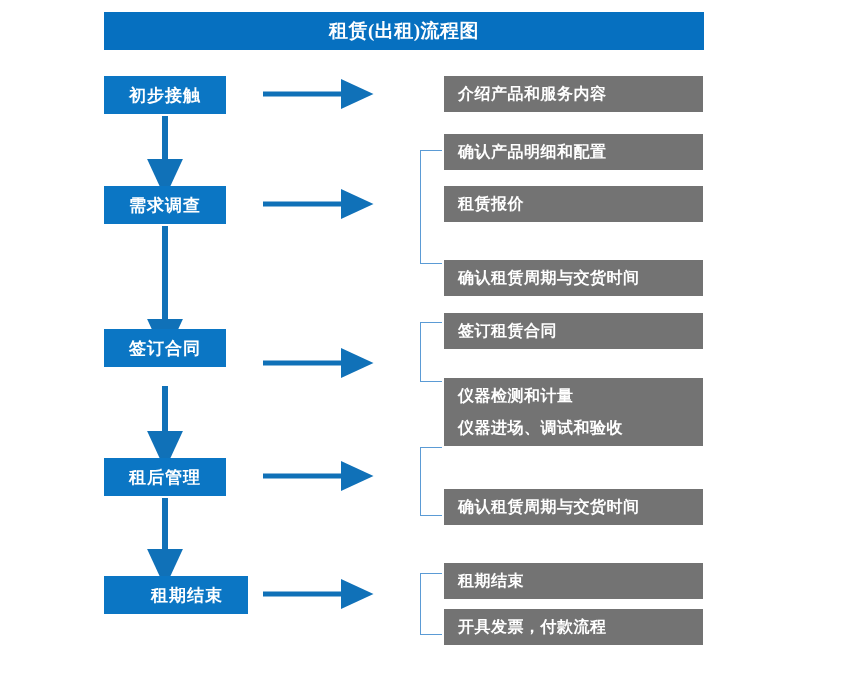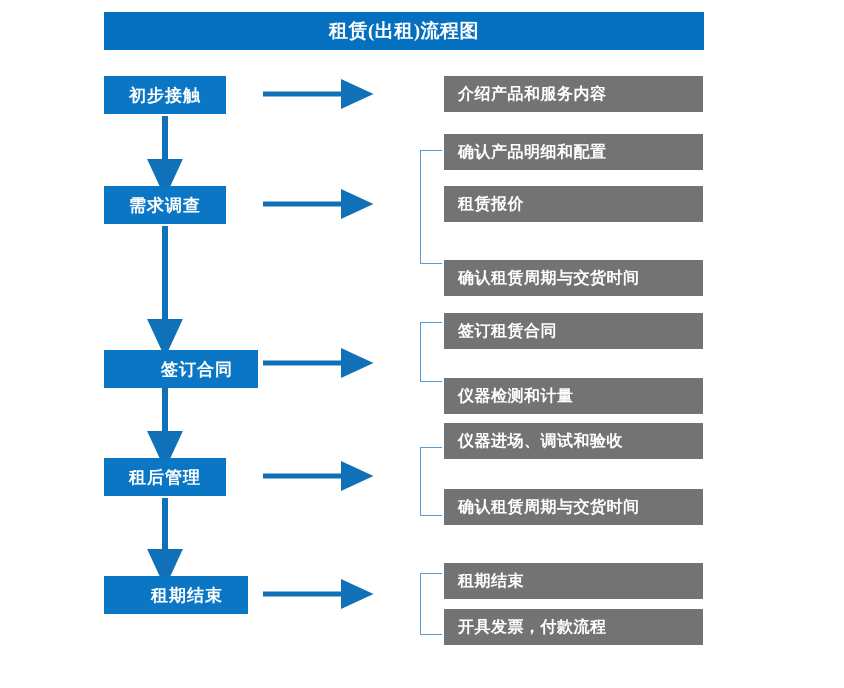--- a/index.html
+++ b/index.html
@@ -105,28 +105,28 @@
     </g>
   </svg>
 
   <div class="bracket" style="left:420px; top:150px; height:114px;"></div>
   <div class="bracket" style="left:420px; top:322px; height:60px;"></div>
   <div class="bracket" style="left:420px; top:447px; height:69px;"></div>
   <div class="bracket" style="left:420px; top:573px; height:62px;"></div>
 
   <div class="stage-box" style="left:104px; top:76px;">初步接触</div>
   <div class="stage-box" style="left:104px; top:186px;">需求调查</div>
-  <div class="stage-box" style="left:104px; top:350px;padding-left:32px;">签订合同</div>
+  <div class="stage-box" style="left:104px; top:329px;">签订合同</div>
   <div class="stage-box" style="left:104px; top:458px;">租后管理</div>
   <div class="stage-box" style="left:104px; top:576px;padding-left:22px;">租期结束</div>
 
   <div class="detail-box" style="top:76px;">介绍产品和服务内容</div>
   <div class="detail-box" style="top:134px;">确认产品明细和配置</div>
   <div class="detail-box" style="top:186px;">租赁报价</div>
   <div class="detail-box" style="top:260px;">确认租赁周期与交货时间</div>
   <div class="detail-box" style="top:313px;">签订租赁合同</div>
   <div class="detail-box" style="top:378px;text-align:center;">仪器检测和计量</div>
-  <div class="detail-box" style="top:423px;">仪器进场、调试和验收</div>
+  <div class="detail-box" style="top:410px;">仪器进场、调试和验收</div>
   <div class="detail-box" style="top:489px;">确认租赁周期与交货时间</div>
   <div class="detail-box" style="top:563px;">租期结束</div>
   <div class="detail-box" style="top:609px;">开具发票，付款流程</div>
 
 </div>
 
 </body></html>

